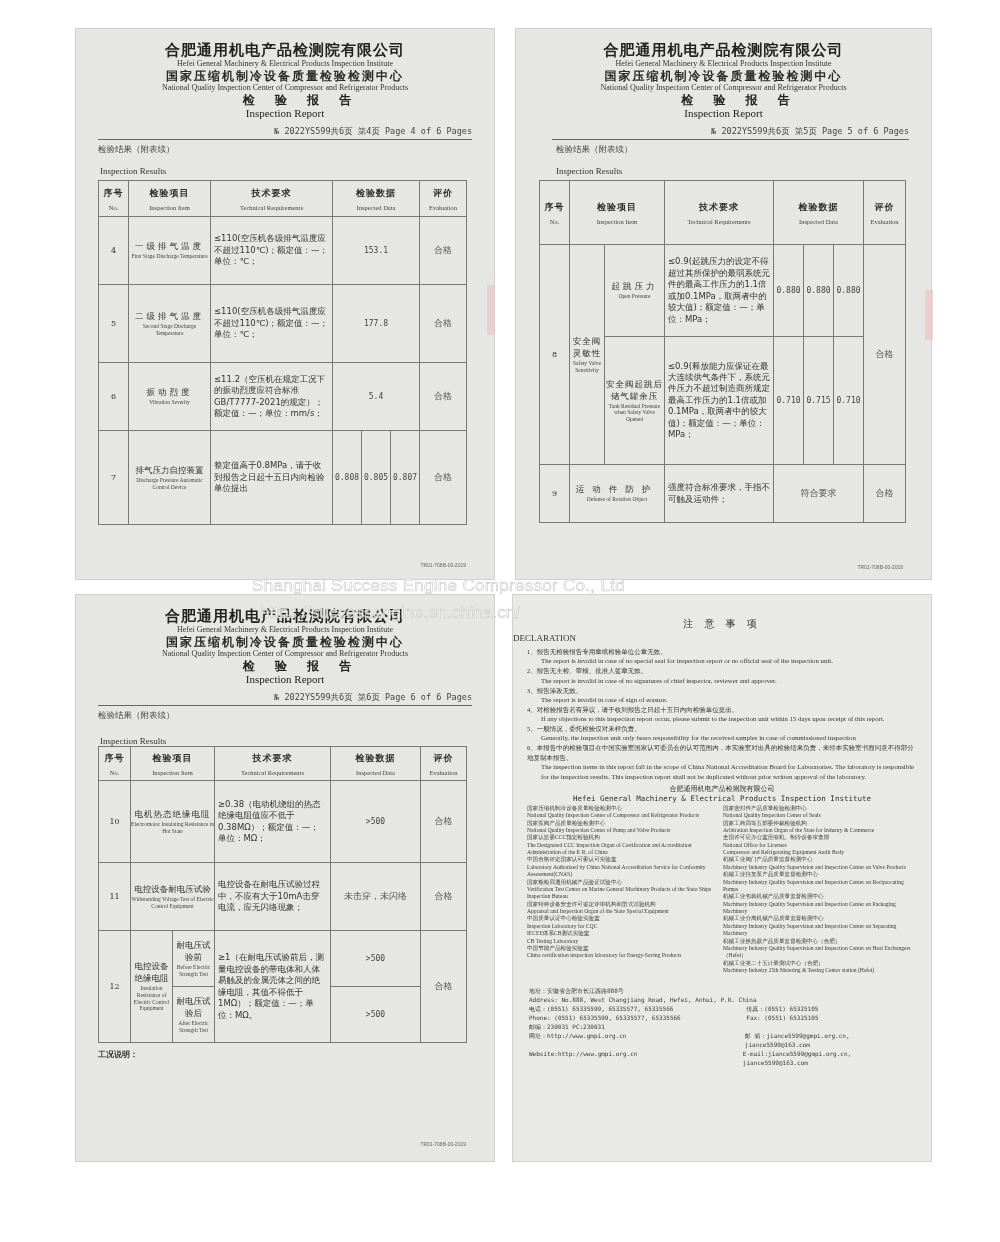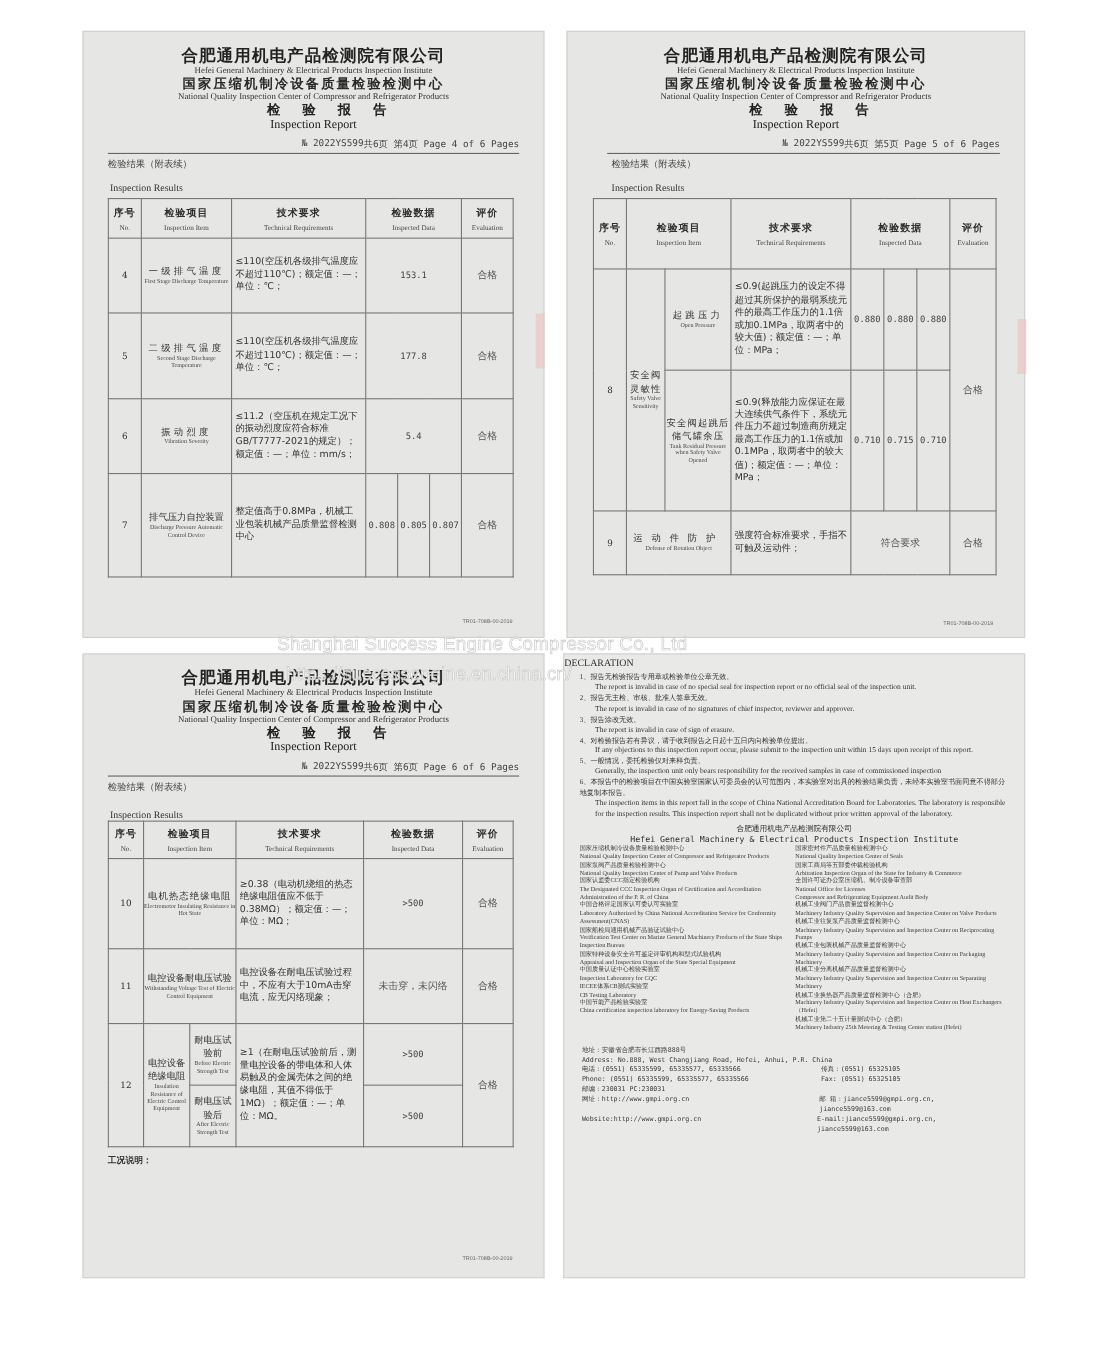--- a/index.html
+++ b/index.html
@@ -137,21 +137,21 @@
       <td class="req">≤11.2（空压机在规定工况下的振动烈度应符合标准GB/T7777-2021的规定）；额定值：—；单位：mm/s；</td>
       <td colspan="3" class="data">5.4</td>
       <td class="ev">合格</td>
     </tr>
     <tr style="height:94px">
       <td>7</td>
       <td class="item">
             <span class="c" style="letter-spacing:0">排气压力自控装置</span>
             <span class="e">Discharge Pressure Automatic Control Device</span>
           </td>
-      <td class="req">整定值高于0.8MPa，机械工业包装机械产品质量监督检测中心</td>
+      <td class="req">整定值高于0.8MPa，请于收到报告之日起十五日内向检验单位提出</td>
       <td class="data">0.808</td>
       <td class="data">0.805</td>
       <td class="data">0.807</td>
       <td class="ev">合格</td>
     </tr>
   </tbody>
     </table>
   <div class="form-code" style="top:533px">TR01-708B-00-2019</div>
 </div>
 
@@ -335,20 +335,21 @@
     </tr>
   </tbody>
     </table>
   <div class="work">
     <span class="lbl">工况说明：</span>
   </div>
   <div class="form-code" style="top:546px">TR01-708B-00-2019</div>
 </div>
 
 <div class="page p4">
+  <div class="decl-title">注 意 事 项</div>
   <div class="decl-en">DECLARATION</div>
   <div class="decl-list">
     <div class="cn">1、报告无检验报告专用章或检验单位公章无效。</div>
     <div class="en">The report is invalid in case of no special seal for inspection report or no official seal of the inspection unit.</div>
     <div class="cn">2、报告无主检、审核、批准人签章无效。</div>
     <div class="en">The report is invalid in case of no signatures of chief inspector, reviewer and approver.</div>
     <div class="cn">3、报告涂改无效。</div>
     <div class="en">The report is invalid in case of sign of erasure.</div>
     <div class="cn">4、对检验报告若有异议，请于收到报告之日起十五日内向检验单位提出。</div>
     <div class="en">If any objections to this inspection report occur, please submit to the inspection unit within 15 days upon receipt of this report.</div>

